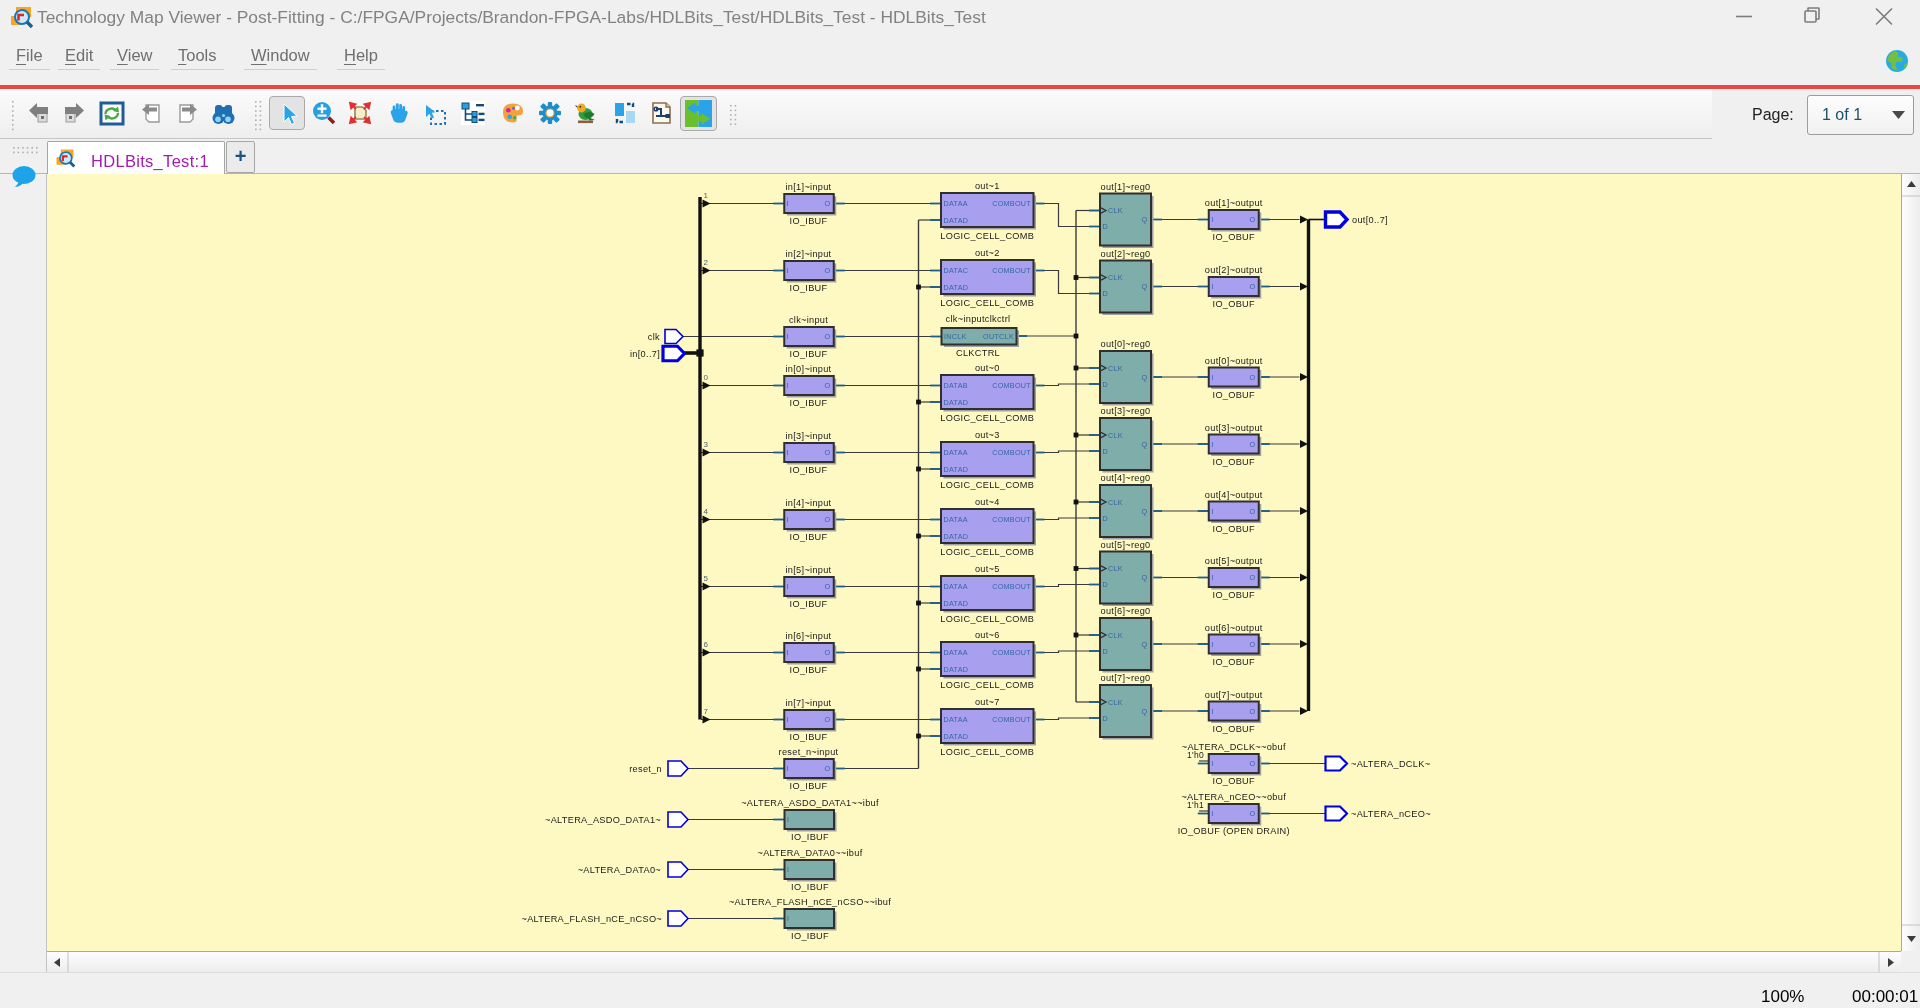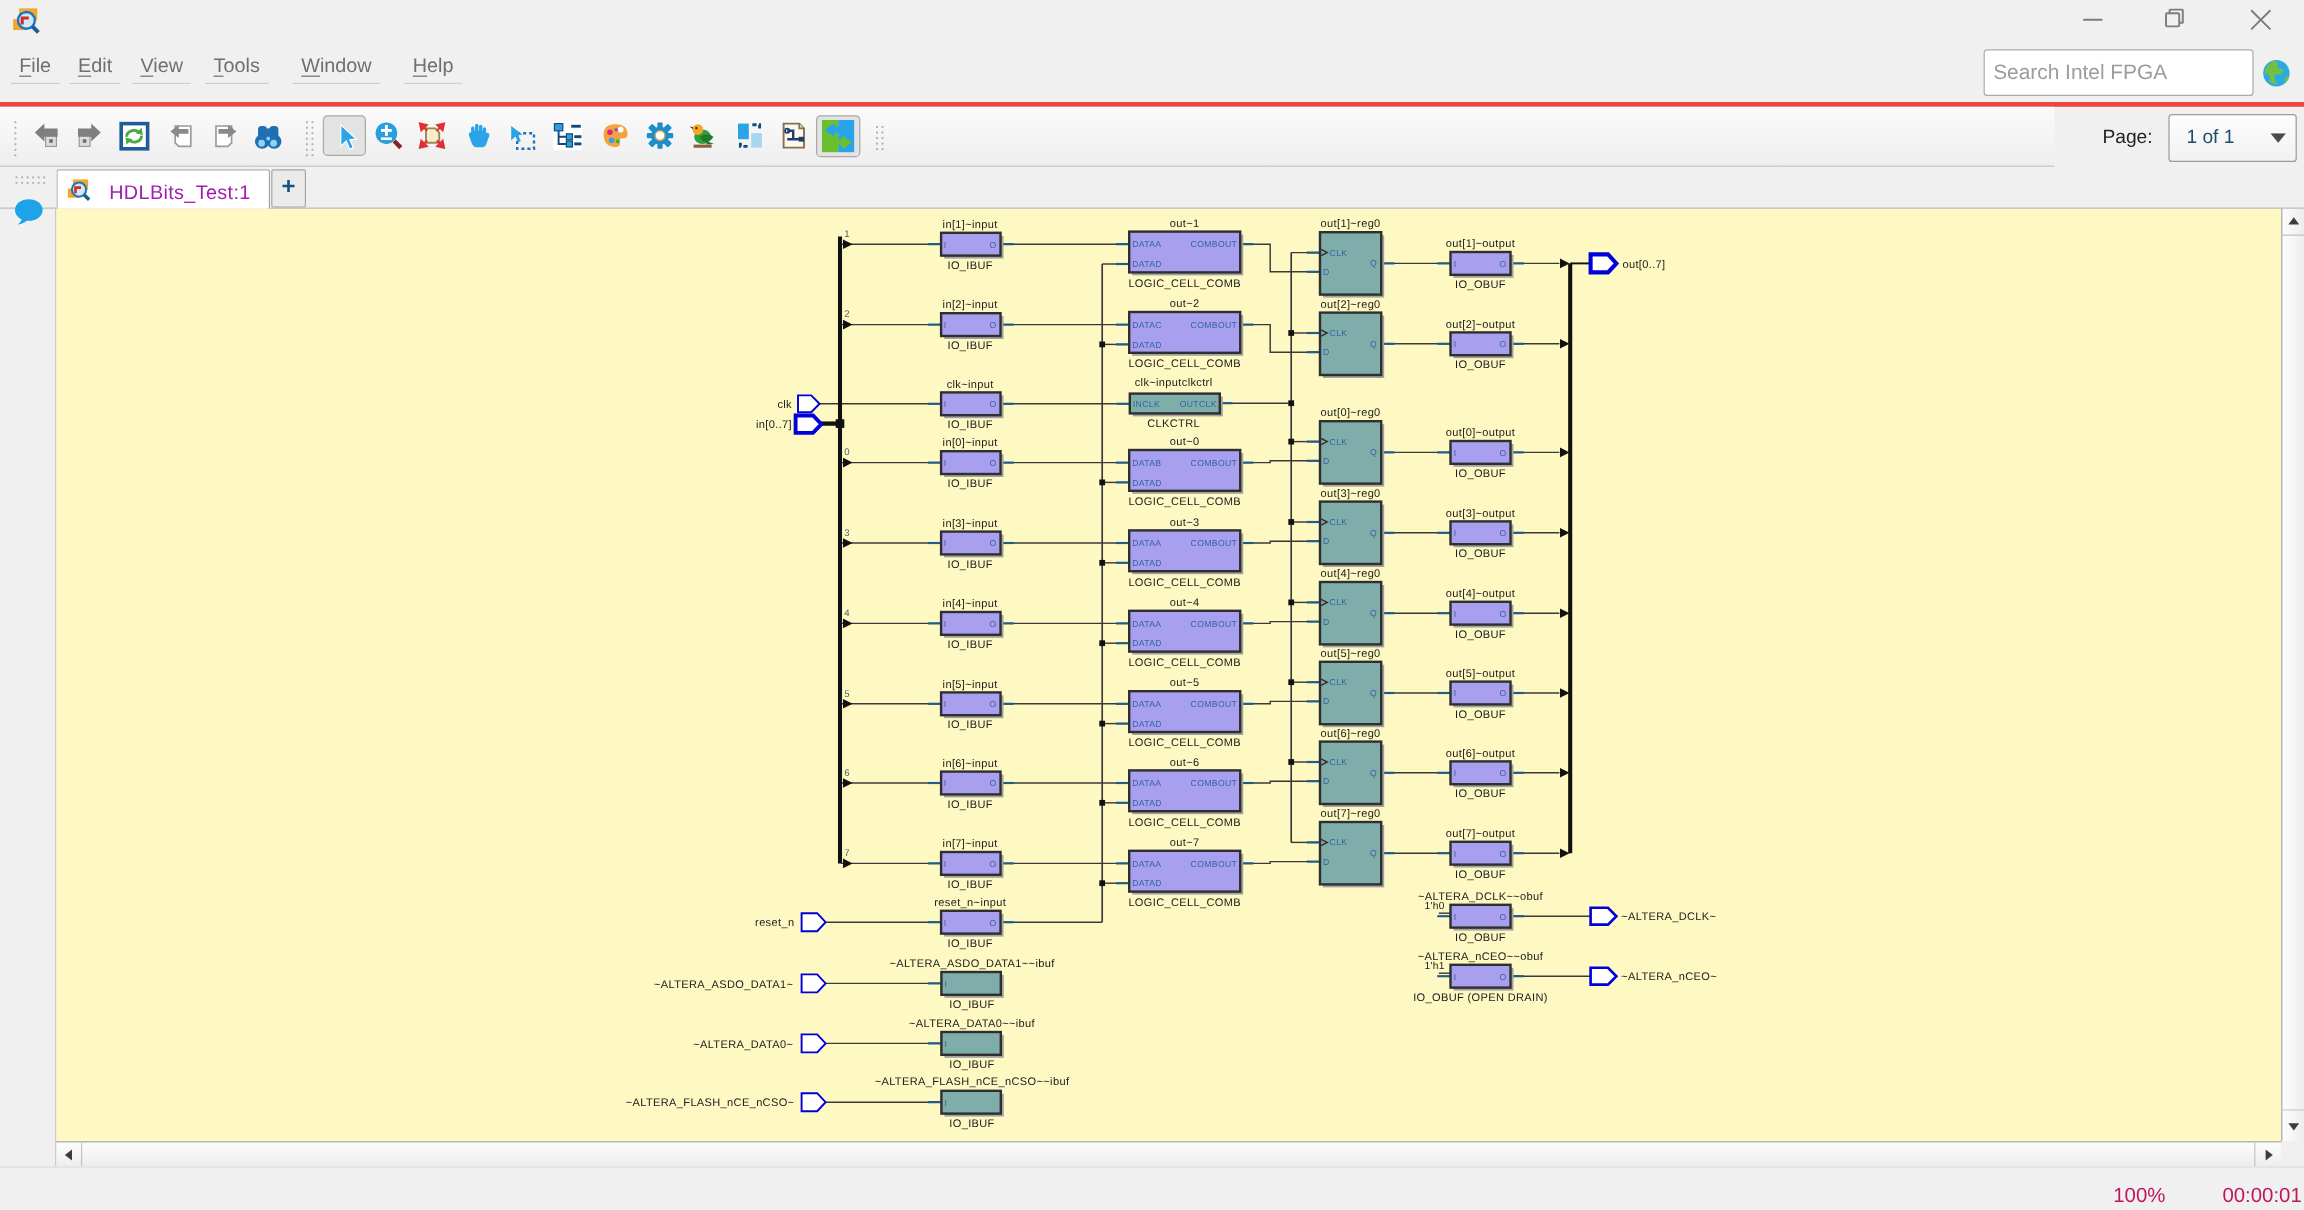--- a/index.html
+++ b/index.html
@@ -14,50 +14,50 @@
 #tabrow{left:0;top:140px;width:1920px;height:34px;background:#f0f0f0}
 #tabrow-border{left:0;top:173px;width:1920px;height:1px;background:#b5b5b5}
 #tab1{left:47px;top:141px;width:178px;height:33px;background:#ffffff;border:1px solid #a6a6a6;border-bottom:none;border-radius:2px 2px 0 0}
 #tab1 span{position:absolute;left:43px;top:10px;font-size:16.5px;letter-spacing:0.3px;color:#a21caf}
 #tabplus{left:226px;top:141px;width:29px;height:32px;background:#ebebeb;border:1px solid #a6a6a6;border-radius:2px;color:#16537e;font-size:20px;font-weight:bold;text-align:center;line-height:29px}
 #sidebar{left:0;top:174px;width:47px;height:798px;background:#f0f0f0;border-right:1px solid #c2c2c2}
 #canvas{left:47px;top:174px;width:1854px;height:777px;background:#fef9c3}
 #vscroll{left:1901px;top:174px;width:19px;height:777px;background:linear-gradient(90deg,#fdfdfd,#ededed);border-left:1px solid #a8a8a8}
 #hscroll{left:47px;top:951px;width:1854px;height:21px;background:linear-gradient(#fdfdfd,#ededed);border-top:1px solid #a8a8a8}
 #statusbar{left:0;top:972px;width:1920px;height:36px;background:#f0f0f0;border-top:1px solid #dddddd}
-.sbtext{position:absolute;top:14px;font-size:17px;color:#be185d}
+.sbtext{position:absolute;top:14px;font-size:17px;color:#000000}
 #searchbox{left:1653px;top:8px;width:225px;height:39px;background:#fff;border:1.5px solid #ababab;border-radius:3px;font-size:17.4px;color:#9c9c9c;padding-left:7px;line-height:36px}
 #pagelabel{left:1752px;top:17px;font-size:16px;color:#222222}
 #pagecombo{left:1807px;top:6px;width:107px;height:40px;background:linear-gradient(#fdfdfd,#f1f1f1);border:1.5px solid #9c9c9c;border-radius:3px}
 #pagecombo span{position:absolute;left:14px;top:10px;font-size:16px;color:#1d5068}
 </style></head><body>
 <div id="titlebar" class="abs">
 <svg class="abs" style="left:8px;top:4px" width="26" height="26" viewBox="0 0 26 26">
 <rect x="8" y="3" width="15" height="10" fill="#f5a623"></rect>
 <rect x="10" y="5" width="5" height="3" fill="#fdd79a"></rect>
 <rect x="3" y="12" width="11" height="9" fill="#f5a623"></rect>
 <circle cx="14" cy="13" r="7" fill="#cfe9f8" stroke="#1c75bc" stroke-width="2"></circle>
 <path d="M10.5 16.5 V11 H16" fill="none" stroke="#d42a2a" stroke-width="2.6"></path>
 <line x1="19" y1="18" x2="24" y2="23" stroke="#1c5e8e" stroke-width="3.4"></line>
 </svg>
+<div id="title-text" class="abs">Technology Map Viewer - Post-Fitting - C:/FPGA/Projects/Brandon-FPGA-Labs/HDLBits_Test/HDLBits_Test - HDLBits_Test</div>
 <svg class="abs" style="left:1730px;top:0px" width="190" height="33" viewBox="0 0 190 33">
 <line x1="6" y1="16.5" x2="22" y2="16.5" stroke="#7c7c7c" stroke-width="1.6"></line>
 <rect x="75" y="11" width="11" height="11" fill="none" stroke="#7c7c7c" stroke-width="1.6" rx="1"></rect>
 <path d="M78 11 V8.5 Q78 8 78.5 8 H88.5 Q89 8 89 8.5 V18.5 Q89 19 88.5 19 H86" fill="none" stroke="#7c7c7c" stroke-width="1.6"></path>
 <path d="M146 8.5 L162 24.5 M162 8.5 L146 24.5" stroke="#7c7c7c" stroke-width="1.6"></path>
 </svg>
 </div>
 <div id="menubar" class="abs">
 <div class="menu-item" style="left:9px"><u>F</u>ile</div>
 <div class="menu-item" style="left:58px"><u>E</u>dit</div>
 <div class="menu-item" style="left:110px"><u>V</u>iew</div>
 <div class="menu-item" style="left:171px"><u>T</u>ools</div>
 <div class="menu-item" style="left:244px"><u>W</u>indow</div>
 <div class="menu-item" style="left:337px"><u>H</u>elp</div>
-<div id="searchbox" class="abs">Search Intel FPGA</div>
 <svg class="abs" style="left:1885px;top:16px" width="24" height="24" viewBox="0 0 24 24">
 <circle cx="12" cy="12" r="11" fill="#29abe2"></circle>
 <path d="M10 1.5 Q14.5 3.5 13 6 Q12 8 15 8 Q18.5 8 17.5 11 Q16.5 13.5 13.5 12.8 Q10.5 12.2 10.5 15.5 Q10.5 18 13 21.5 Q9 21.5 6 18.5 Q7.5 15.5 5.5 13.5 Q3.8 11.8 2 12.5 Q2.5 5.5 10 1.5Z" fill="#72bf44"></path>
 <path d="M19 16 Q22 15 22.5 13 Q23 17 20 20 Q18.5 18 19 16Z" fill="#72bf44"></path>
 </svg>
 </div>
 <div id="toolbar" class="abs">
 <svg class="abs" style="left:11px;top:11px" width="6" height="34">
       <rect x="1" y="1" width="1.6" height="1.6" fill="#b0b0b0"></rect>
       <rect x="1" y="5.6" width="1.6" height="1.6" fill="#b0b0b0"></rect>

